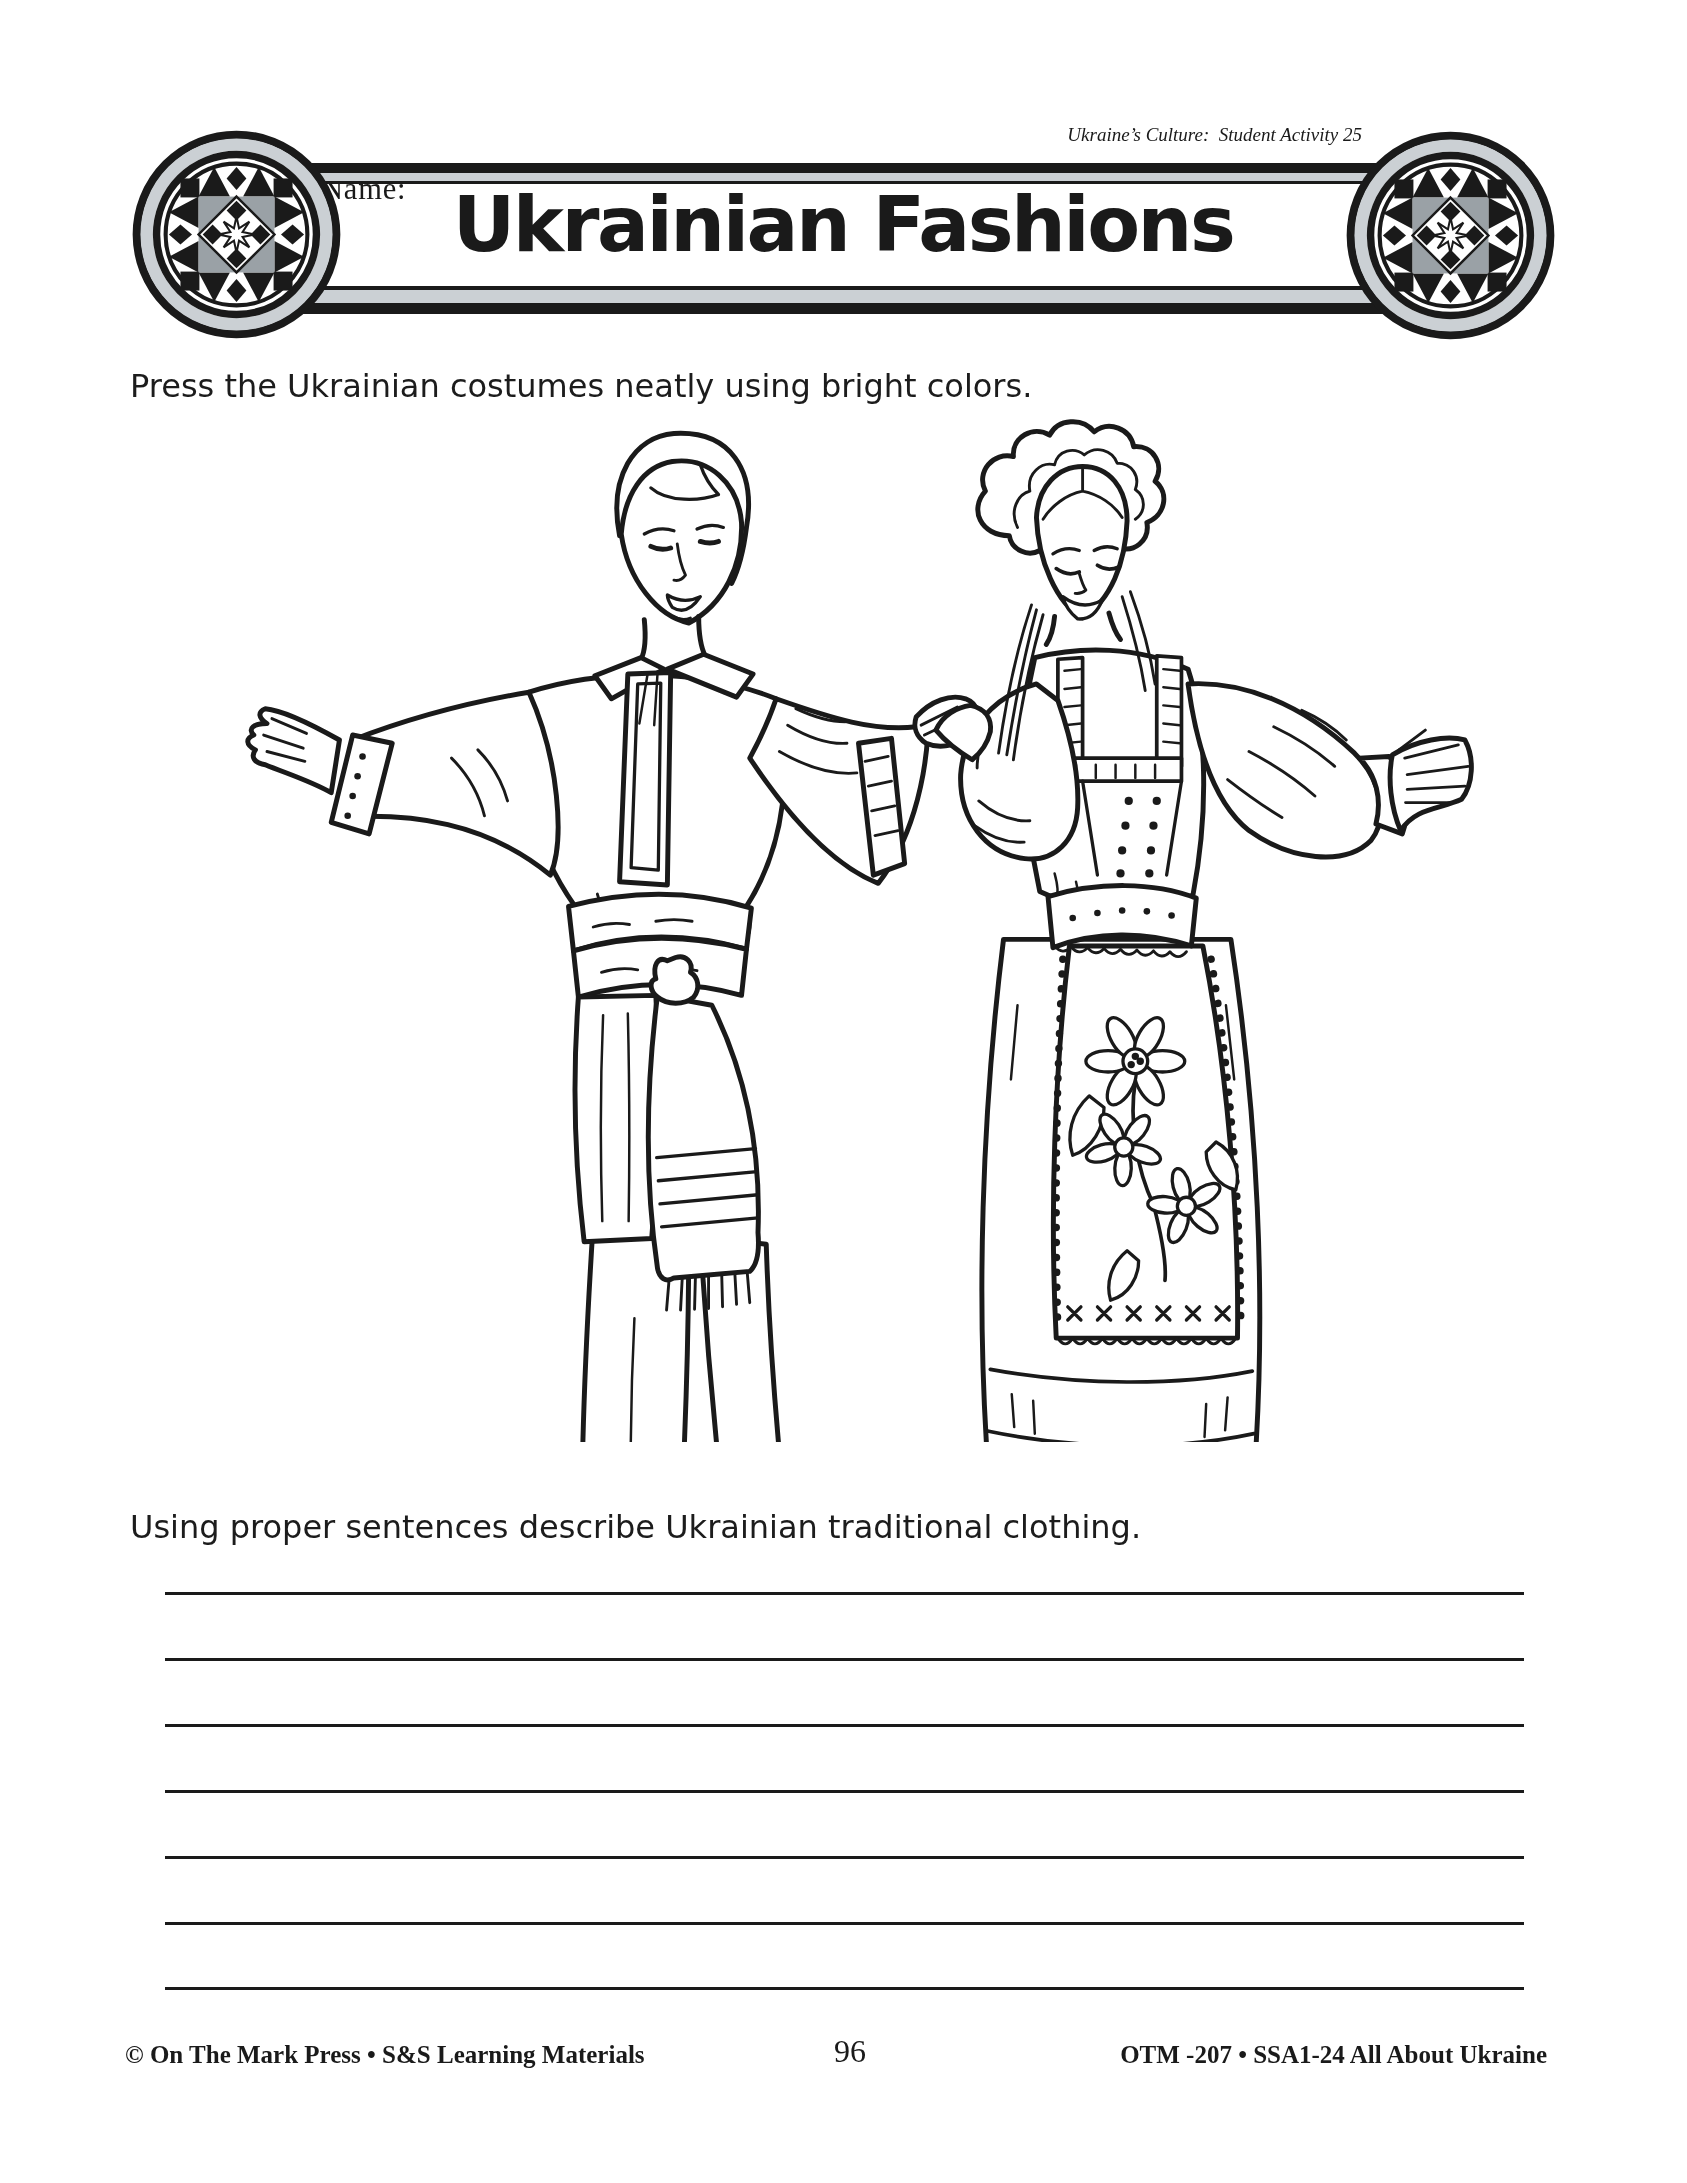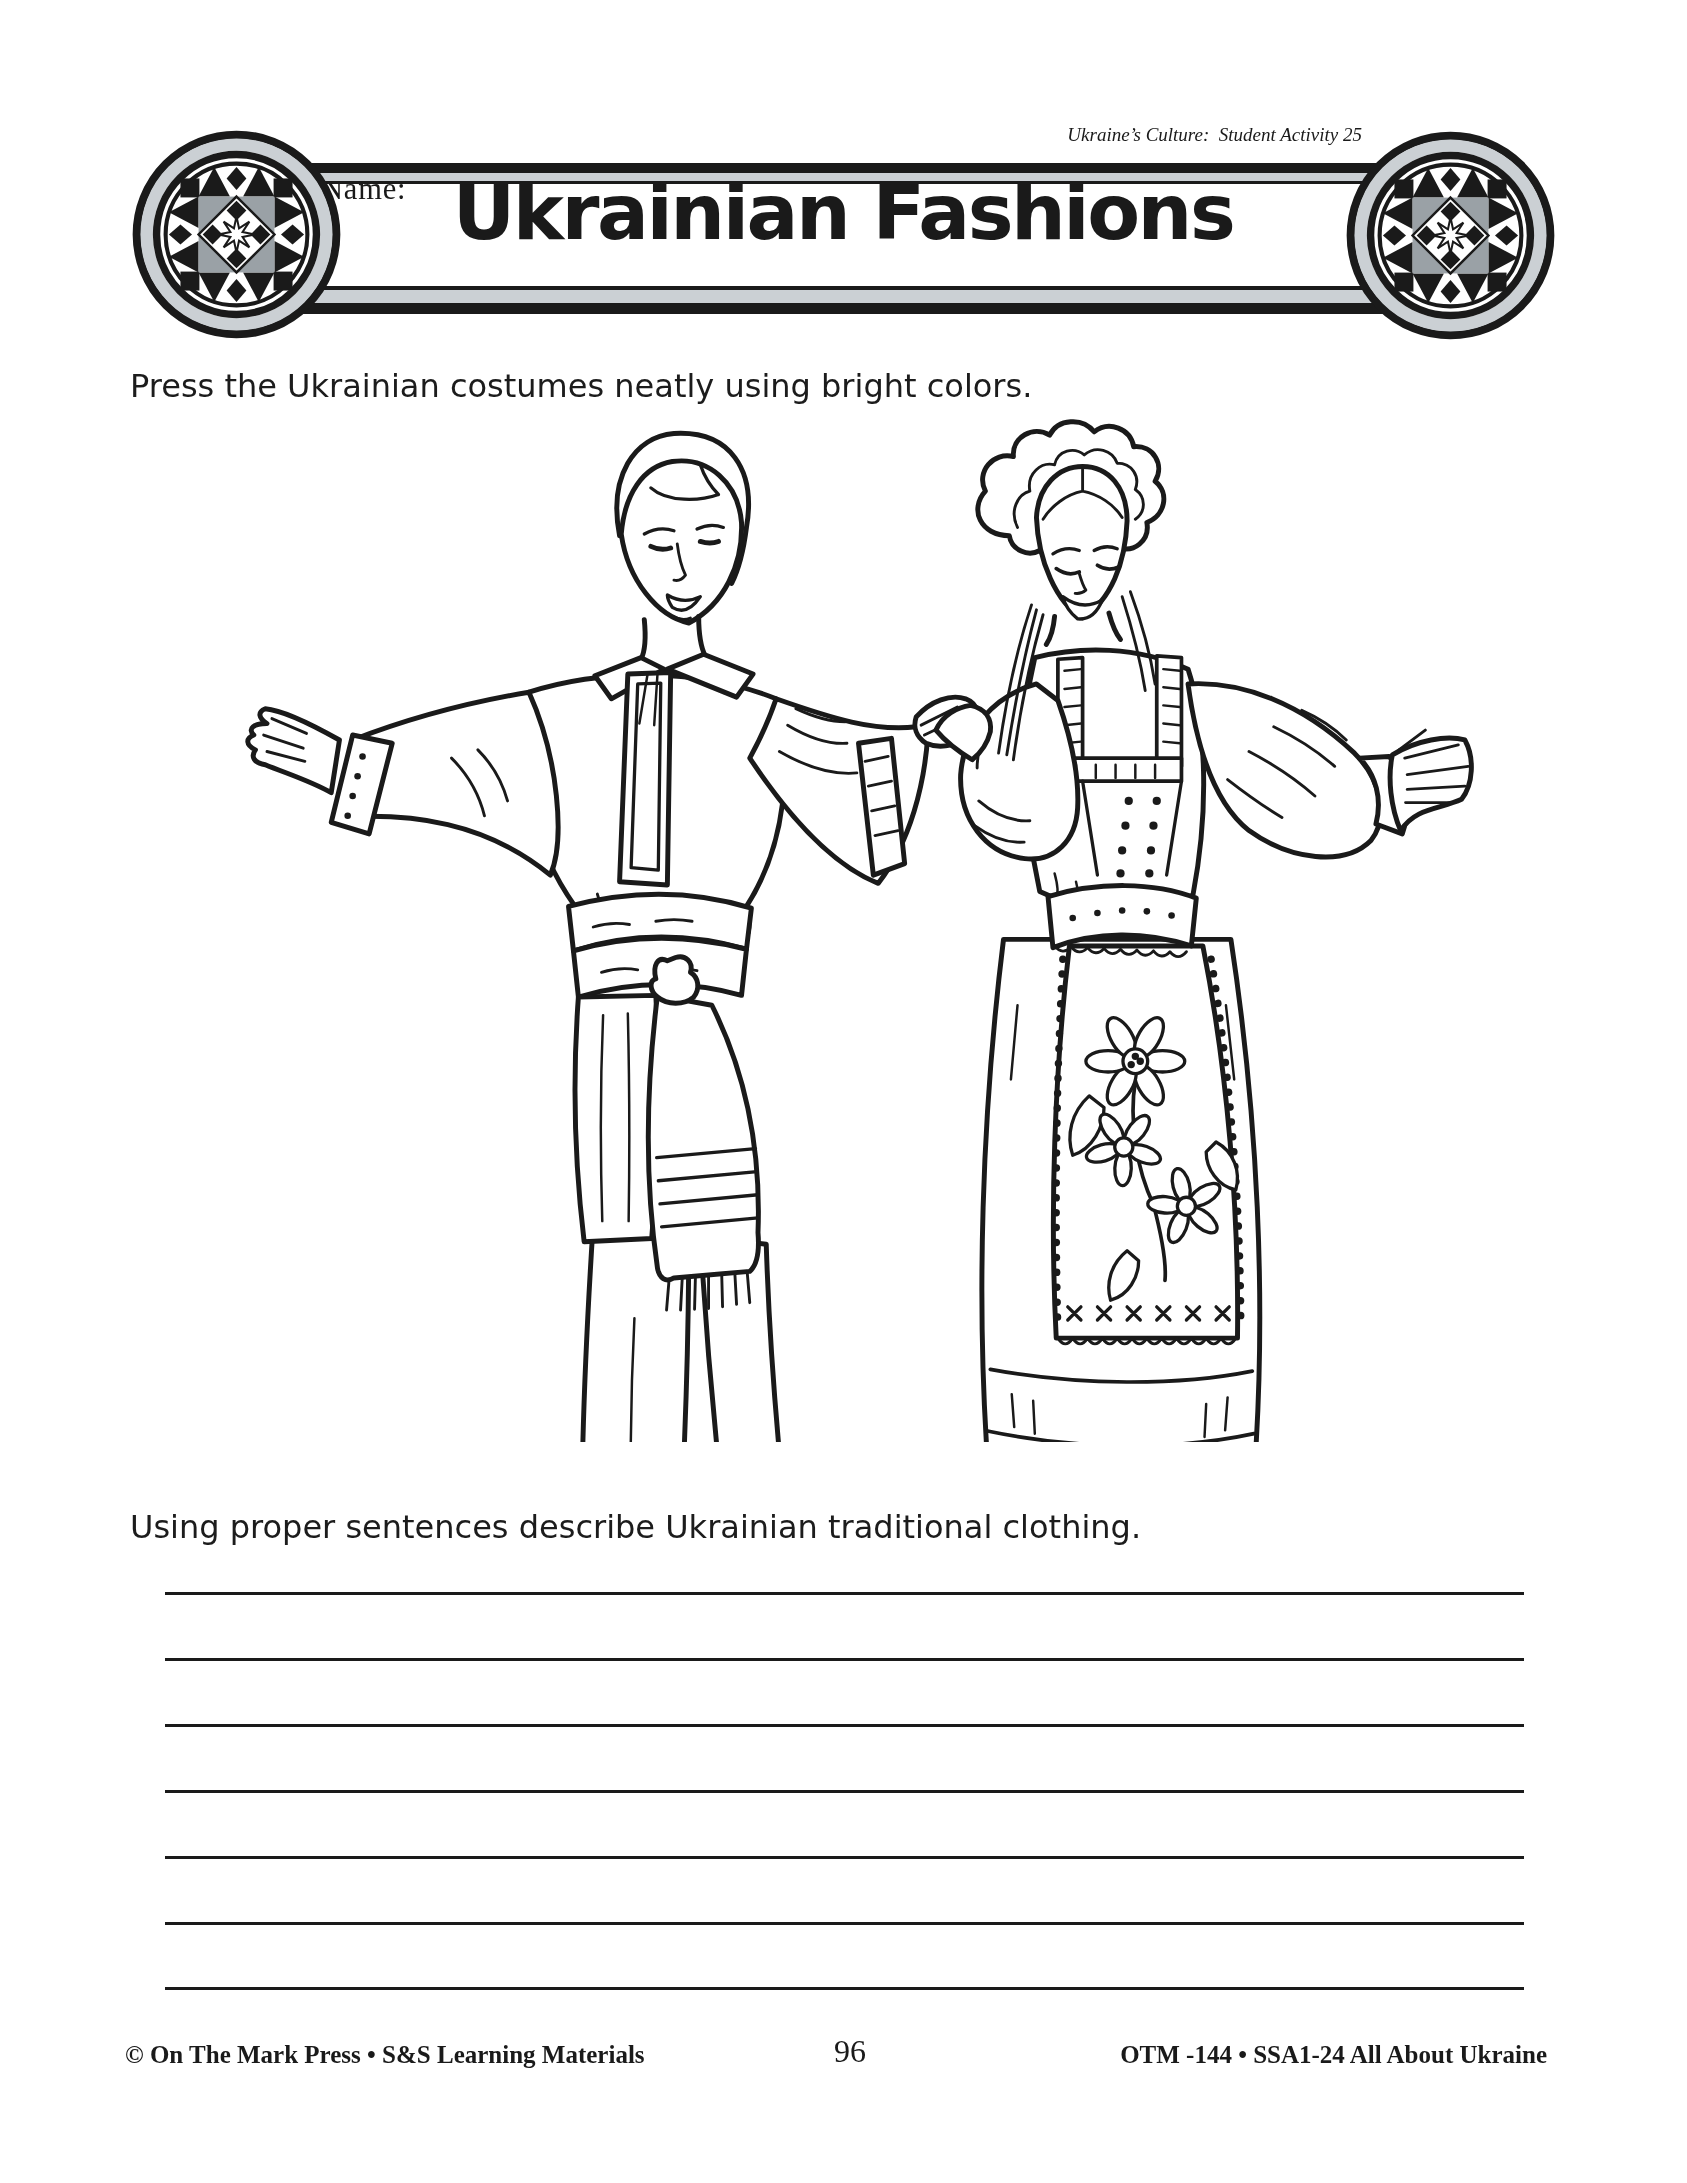--- a/index.html
+++ b/index.html
@@ -13,21 +13,21 @@
     font-family:"Liberation Serif", serif;color:var(--ink);overflow:hidden;
   }
   .abs{position:absolute;}
   
   .name-label{left:321px;top:124px;font-size:30.5px;letter-spacing:0.8px;margin-top:48px;}
   .activity-label{top:124px;right:325px;font-size:19px;font-weight:normal;font-style:italic;white-space:pre;}
   .bar-top{left:236px;top:163px;width:1214px;height:21.4px;
     background:linear-gradient(180deg,var(--ink) 0 46%,var(--silver) 46% 86%,var(--ink) 86% 100%);}
   .bar-bottom{left:236px;top:286px;width:1214px;height:28px;
     background:linear-gradient(180deg,var(--ink) 0 16%,var(--silver) 16% 62%,var(--ink) 62% 100%);}
-  .banner-title{left:236px;top:173px;width:1214px;height:78px;
+  .banner-title{left:236px;top:185px;width:1214px;height:78px;
     display:flex;align-items:center;justify-content:center;
     font-family:"DejaVu Sans",sans-serif;font-weight:bold;font-size:77px;letter-spacing:-2.5px;}
   .medallion{width:211px;height:211px;}
   .medallion.left{left:131px;top:129px;}
   .medallion.right{left:1345px;top:130px;}
   
   .instr{font-family:"DejaVu Sans",sans-serif;font-size:32px;color:#1c1c1c;letter-spacing:0px;}
   .instr.color{left:130px;top:367px;}
   .instr.write{left:130px;top:1508px;}
   
@@ -285,14 +285,14 @@
     <div class="wline" style="top: 66px;"></div>
     <div class="wline" style="top: 132px;"></div>
     <div class="wline" style="top: 198px;"></div>
     <div class="wline" style="top: 264px;"></div>
     <div class="wline" style="top: 330px;"></div>
     <div class="wline" style="top: 395px;"></div>
   </div>
 
 <div class="abs footer-left">© On The Mark Press • S&amp;S Learning Materials</div>
 <div class="abs footer-page">96</div>
-<div class="abs footer-right">OTM -144 • SSA1-24 All About Ukraine</div>
+<div class="abs footer-right">OTM -207 • SSA1-24 All About Ukraine</div>
 
 
 </body></html>

